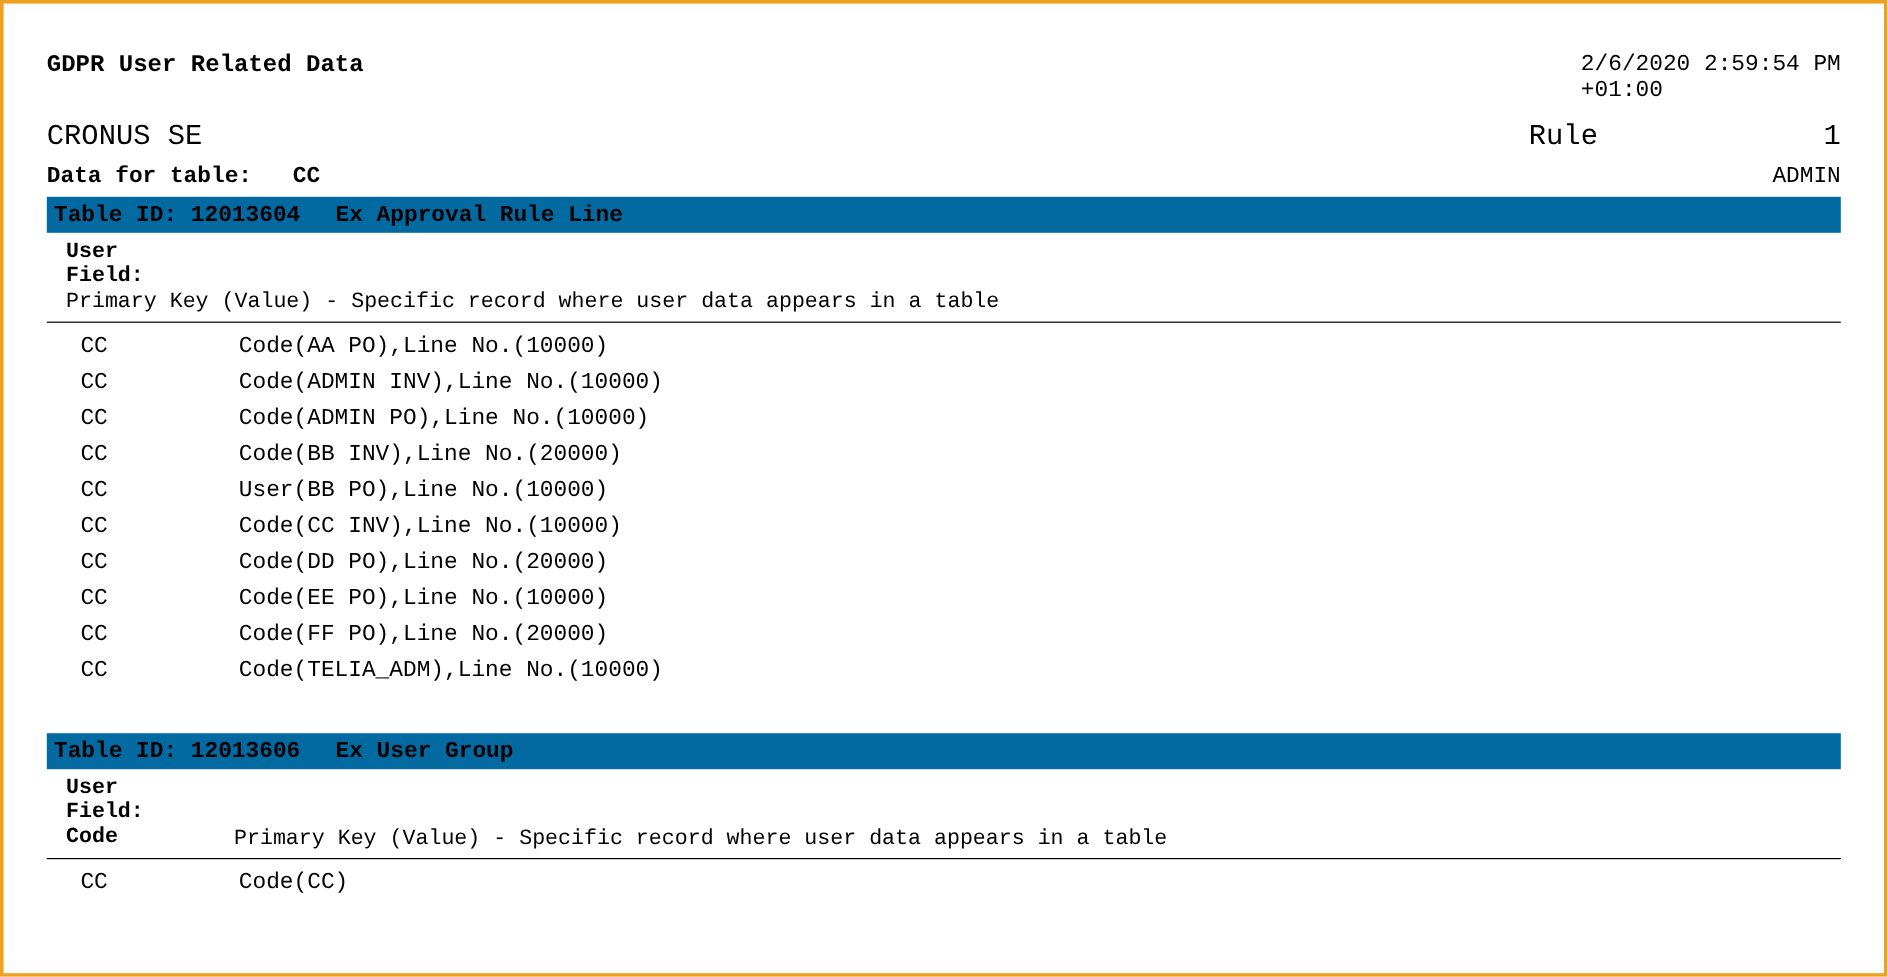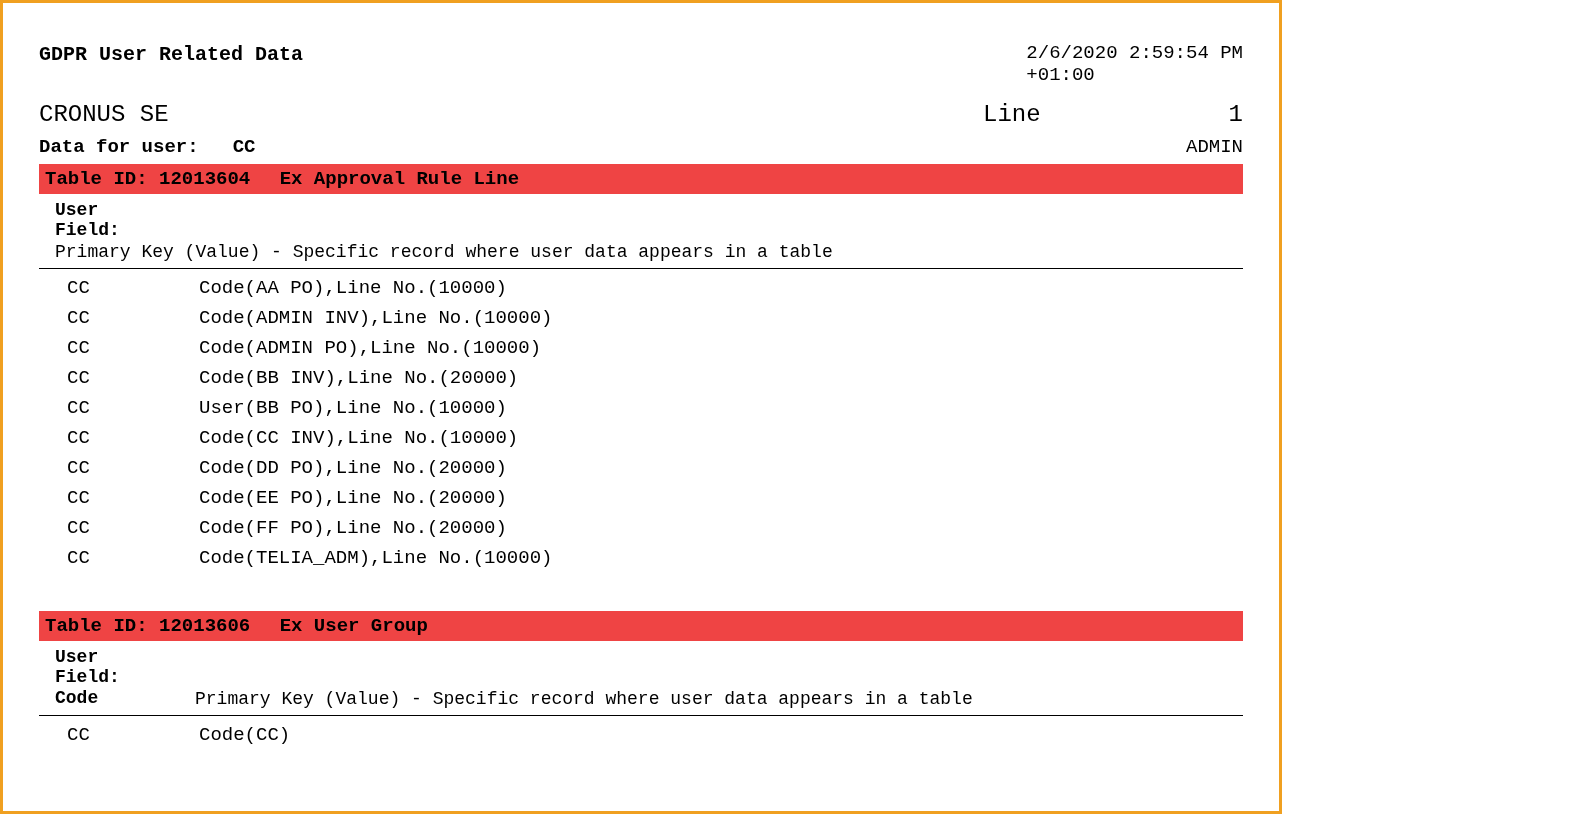--- a/index.html
+++ b/index.html
@@ -5,21 +5,21 @@
   * { box-sizing: border-box; }
   html, body {
     margin: 0;
     padding: 0;
     background: #fff;
     font-family: "Consolas", "Courier New", monospace;
     font-size: 18px;
     color: #000;
   }
   .page {
-    width: 1282px;
+    width: 1573px;
     height: 814px;
     border: 3px solid #f0a020;
     background: #fff;
     padding: 40px 36px 0 36px;
     position: relative;
   }
   .hdr {
     display: flex;
     justify-content: space-between;
     align-items: flex-start;
@@ -48,21 +48,21 @@
     justify-content: space-between;
     margin-top: 8px;
     font-size: 19px;
   }
   .user-line { display:inline-flex; }
   .user-line .lbl { font-weight: bold; }
   .user-line .val { margin-left: 34px; font-weight: bold; }
 
   .section-bar {
     margin-top: 6px;
-    background: #ef4444;
+    background: #0369a1;
     padding: 4px 6px;
     font-weight: bold;
     font-size: 19px;
   }
   .section-bar .tid-label { }
   .section-bar .tname { margin-left: 18px; }
 
   .field-block {
     padding: 6px 16px 0 16px;
   }
@@ -112,28 +112,28 @@
     </div>
     <div class="hdr-right">
       <div>2/6/2020 2:59:54 PM</div>
       <div>+01:00</div>
     </div>
   </div>
 
   <div class="row2">
     <div>CRONUS SE</div>
     <div class="side-wrap">
-      <span>Line</span>
+      <span>Rule</span>
       <span>1</span>
     </div>
   </div>
 
   <div class="row3">
     <div class="left user-line">
-      <span class="lbl">Data for user:</span>
+      <span class="lbl">Data for table:</span>
       <span class="val">CC</span>
     </div>
     <div>ADMIN</div>
   </div>
 
   <div class="section-bar">
     <span class="tid-label">Table ID: 12013604</span>
     <span class="tname">Ex Approval Rule Line</span>
   </div>
   <div class="field-block">
@@ -170,21 +170,21 @@
       <tr>
           <td class="c1">CC</td>
           <td>Code(CC INV),Line No.(10000)</td>
         </tr>
       <tr>
           <td class="c1">CC</td>
           <td>Code(DD PO),Line No.(20000)</td>
         </tr>
       <tr>
           <td class="c1">CC</td>
-          <td>Code(EE PO),Line No.(20000)</td>
+          <td>Code(EE PO),Line No.(10000)</td>
         </tr>
       <tr>
           <td class="c1">CC</td>
           <td>Code(FF PO),Line No.(20000)</td>
         </tr>
       <tr>
           <td class="c1">CC</td>
           <td>Code(TELIA_ADM),Line No.(10000)</td>
         </tr>
     </tbody>

